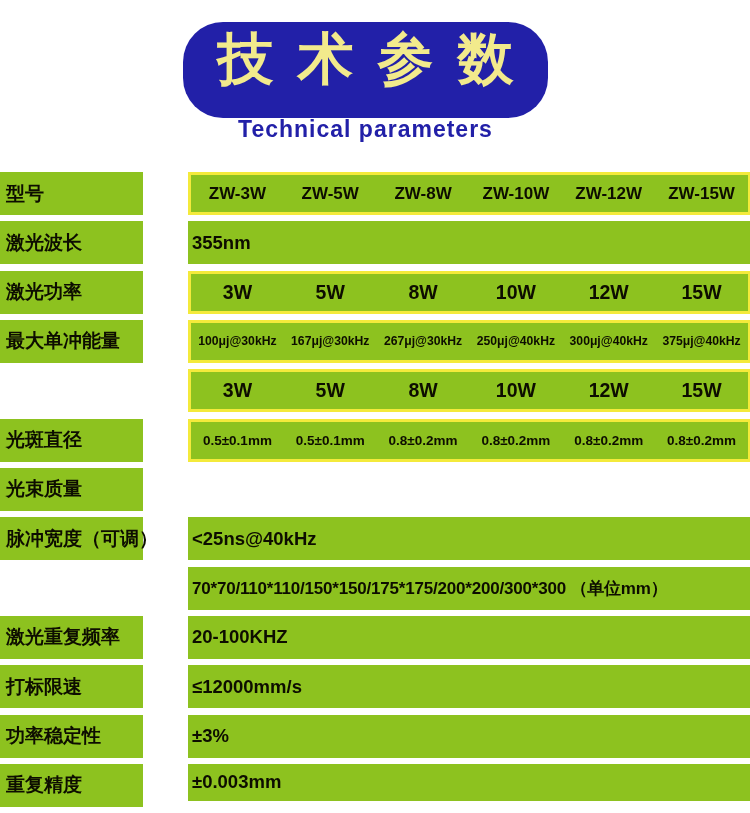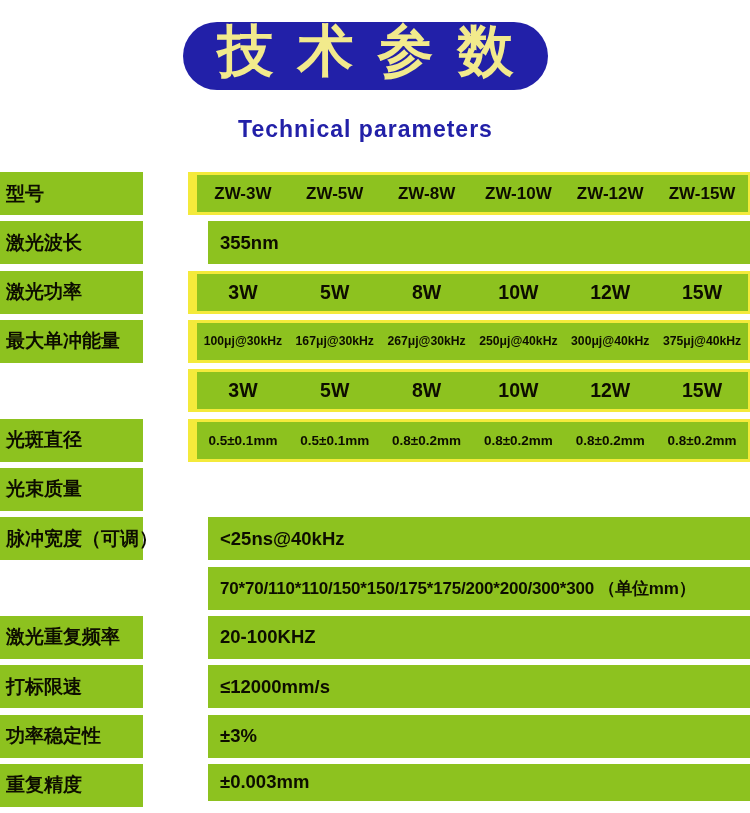--- a/index.html
+++ b/index.html
@@ -4,23 +4,23 @@
 <style>
   html,body{margin:0;padding:0}
   body{
     width:750px;height:813px;overflow:hidden;position:relative;
     background:#ffffff;
     font-family:"Liberation Sans","DejaVu Sans",sans-serif;
     color:#0d0d00;
   }
   
   .title-pill{
-    position:absolute;left:183px;top:22px;width:365px;height:68px;
+    position:absolute;left:183px;top:22px;width:365px;height:96px;
     background:var(--blue,#2220a8);border-radius:40px;
-    display:flex;align-items:flex-end;justify-content:center;
+    display:flex;align-items:flex-start;justify-content:center;
   }
   .title-zh{
     font-size:56px;font-weight:bold;white-space:nowrap;
     color:var(--title_yellow,#f2ea8c);
     letter-spacing:24px;margin-right:-24px;
   }
   .title-en{
     position:absolute;left:183px;top:104px;width:365px;
     text-align:center;font-size:23px;font-weight:bold;
     letter-spacing:1px;color:var(--blue,#2220a8);white-space:nowrap;margin-top:12px;
@@ -33,27 +33,27 @@
     background:var(--green,#8dc21f);
     display:flex;align-items:center;padding-left:6px;box-sizing:border-box;
     font-size:19px;font-weight:bold;white-space:nowrap;
   }
   .row-value{
     position:absolute;left:188px;top:0;right:0;height:43px;
     font-weight:bold;box-sizing:border-box;
   }
   .row-value.single{
     background:var(--green,#8dc21f);
-    display:flex;align-items:center;padding-left:12px;
-    font-size:18.5px;white-space:nowrap;margin-left:20px;
+    display:flex;align-items:center;padding-left:4px;
+    font-size:18.5px;white-space:nowrap;
   }
   .row-value.single.txt-long{font-size:17px;letter-spacing:-0.2px}
   .row-value.cells{
     background:var(--yellow,#f4ea3b);
-    display:flex;padding:3px 2px 3px 9px;
+    display:flex;padding:3px 2px 3px 3px;
   }
   .cell{
     flex:1;background:var(--green,#8dc21f);
     display:flex;align-items:center;justify-content:center;
     white-space:nowrap;font-weight:bold;
   }
   .txt-head .cell{font-size:17px}
   .txt-big  .cell{font-size:19.5px}
   .txt-sm   .cell{font-size:13.5px}
   .txt-xs   .cell{font-size:12.2px}

